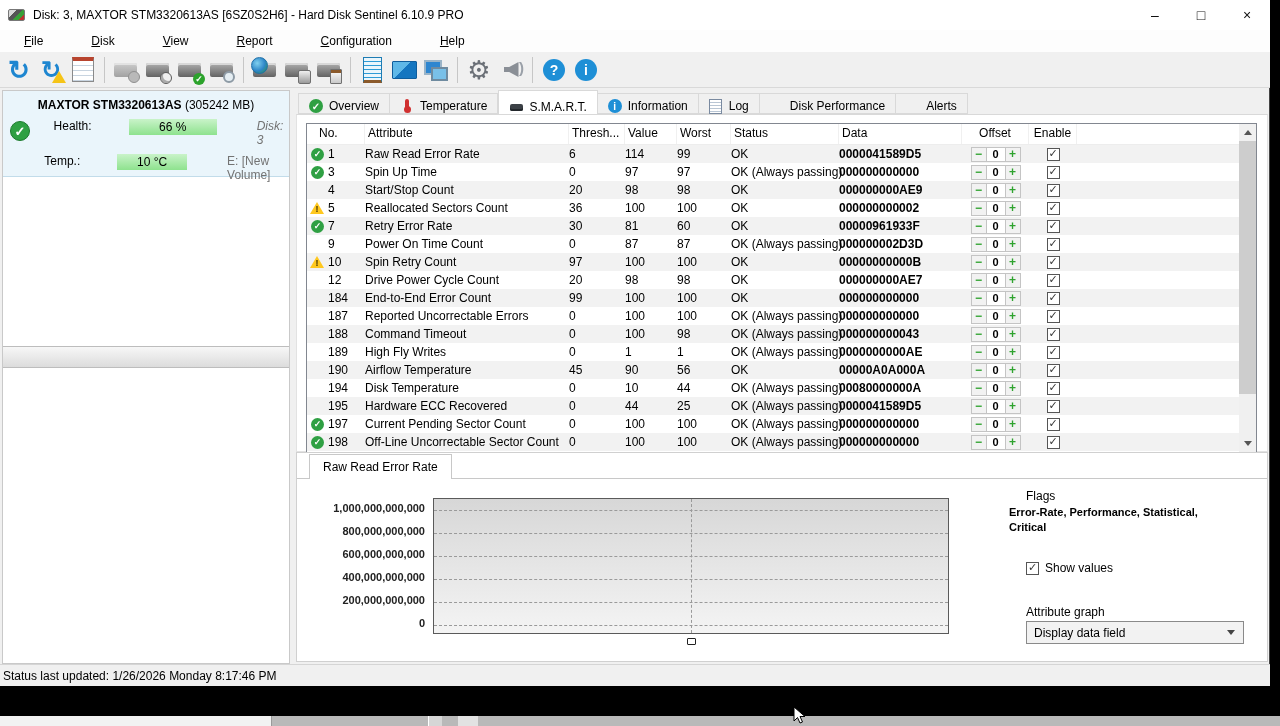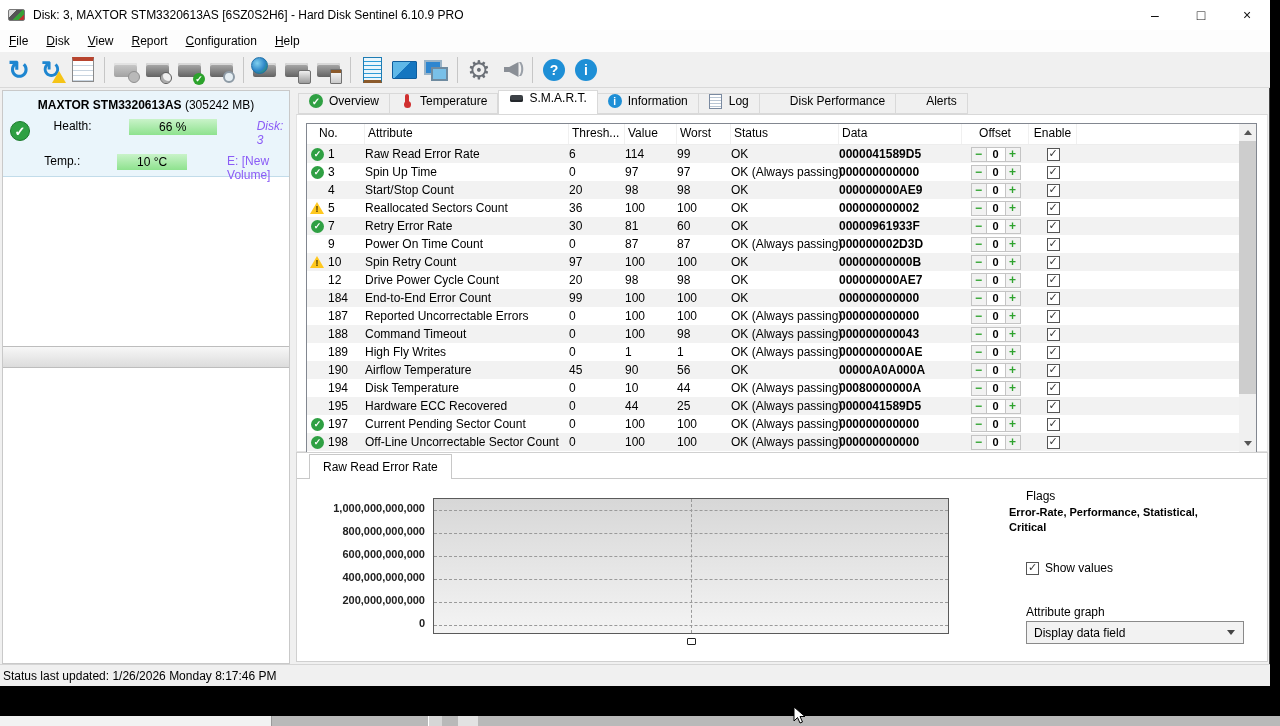--- a/index.html
+++ b/index.html
@@ -10,21 +10,21 @@
 
   
   .titlebar { position:absolute; left:0; top:0; width:1270px; height:30px; background:#fff; display:flex; align-items:center; padding-left:8px; }
   .title-icon { width:17px; height:12px; border-radius:2px; background:linear-gradient(135deg,#d8d8d8 0 30%,#555 30% 55%,#38a038 55% 78%,#c03030 78%); border:1px solid #777; }
   .title-text { font-size:12px; margin-left:8px; white-space:nowrap; }
   .win-controls { margin-left:auto; display:flex; height:30px; }
   .win-btn { width:46px; height:30px; display:flex; align-items:center; justify-content:center; font-size:14px; color:#111; }
 
   
   .menubar { position:absolute; left:0; top:30px; width:1270px; height:22px; background:#fdfdfd; display:flex; align-items:center; font-size:12px; }
-  .menu-item { padding:3px 9px; cursor:default; }
+  .menu-item { padding:3px 24px; cursor:default; }
   .menu-item u { text-decoration:underline; }
 
   
   .toolbar { position:absolute; left:0; top:52px; width:1270px; height:36px; background:#f0f0f0; border-bottom:1px solid #d9d9d9; display:flex; align-items:center; padding-left:3px; }
   .tb-sep { width:1px; height:26px; background:#c6c6c6; margin:0 5px; }
   .tbi { width:30px; height:30px; position:relative; display:flex; align-items:center; justify-content:center; margin:0 1px; }
   .tbi-refresh::before { content:"↻"; color:#1e86d0; font-size:26px; font-weight:bold; line-height:26px; }
   .tbi-refresh-warning::before { content:"↻"; color:#1e86d0; font-size:24px; font-weight:bold; }
   .tbi-refresh-warning::after { content:""; position:absolute; right:0; bottom:2px; width:0; height:0; border-left:7px solid transparent; border-right:7px solid transparent; border-bottom:12px solid #f5c418; }
   .tbi-report::before { content:""; width:20px; height:20px; background:repeating-linear-gradient(180deg,#fff 0 4px,#c8d4e0 4px 5px); border:1px solid #8a8a8a; border-top:4px solid #b8442e; }
@@ -49,27 +49,27 @@
 
   
   .sidebar { position:absolute; left:2px; top:90px; width:288px; height:574px; background:#fff; border:1px solid #c9c9c9; }
   .disk-box { position:absolute; left:0; top:0; width:286px; height:86px; background:#eaf5fb; border-bottom:1px solid #c2dcea; }
   .disk-box-title { text-align:center; font-size:12px; padding-top:7px; }
   .disk-box-title b { font-weight:bold; }
   .disk-status-icon { position:absolute; left:7px; top:30px; width:20px; height:20px; border-radius:50%; background:#2fa043; color:#fff; font-size:13px; font-weight:bold; display:flex; align-items:center; justify-content:center; border:1px solid #1d7a2e; }
   .disk-row { display:flex; align-items:flex-start; margin-top:7px; padding-left:34px; font-size:12px;gap:30px; }
   .disk-row .slabel { width:62px; text-align:right; }
   .bar { width:100px; height:16px; margin-left:7px; background:linear-gradient(180deg,#c9f3c9,#8ee28e); text-align:center; font-size:12px; line-height:16px; }
-  .side-note { margin-left:10px; color:#8b5cf6; }
+  .side-note { margin-left:10px; color:#737373; }
   .side-note.italic { font-style:italic; }
   .collapsed-bar { position:absolute; left:0; top:255px; width:286px; height:22px; background:linear-gradient(180deg,#f7f7f7,#dcdcdc); border:1px solid #bdbdbd; border-left:none; border-right:none; }
 
   
   .tabbar { position:absolute; left:298px; top:90px; height:24px; display:flex; align-items:flex-end; }
-  .tab { display:flex; align-items:flex-start; gap:6px; padding:0 10px; font-size:12px; height:21px; background:#f0f0f0; border:1px solid #d9d9d9; border-left:none; white-space:nowrap; }
+  .tab { display:flex; align-items:flex-end; gap:6px; padding:0 10px; font-size:12px; height:21px; background:#f0f0f0; border:1px solid #d9d9d9; border-left:none; white-space:nowrap; }
   .tab:first-child { border-left:1px solid #d9d9d9; }
   .tab.active { background:#fff; height:24px; border-bottom:none; border-left:1px solid #d9d9d9; position:relative; z-index:2; }
   .ti { width:14px; height:14px; position:relative; display:inline-flex; align-items:center; justify-content:center; flex:0 0 auto; }
   .ti-check-circle::before { content:"✓"; width:14px; height:14px; border-radius:50%; background:#2fa043; color:#fff; font-size:10px; font-weight:bold; display:flex; align-items:center; justify-content:center; }
   .ti-thermometer::before { content:""; width:4px; height:10px; background:#d03030; border-radius:2px 2px 0 0; position:absolute; top:0; }
   .ti-thermometer::after { content:""; width:7px; height:7px; background:#d03030; border-radius:50%; position:absolute; bottom:0; }
   .ti-disk::before { content:""; width:13px; height:7px; background:#3c4146; border-radius:2px; box-shadow:inset 0 -2px 0 #23272b; }
   .ti-info-circle::before { content:"i"; width:14px; height:14px; border-radius:50%; background:#1e8fd6; color:#fff; font-size:10px; font-weight:bold; display:flex; align-items:center; justify-content:center; }
   .ti-log-page::before { content:""; width:11px; height:13px; background:repeating-linear-gradient(180deg,#fff 0 2px,#b9c6d4 2px 3px); border:1px solid #7a8aa0; }
 

